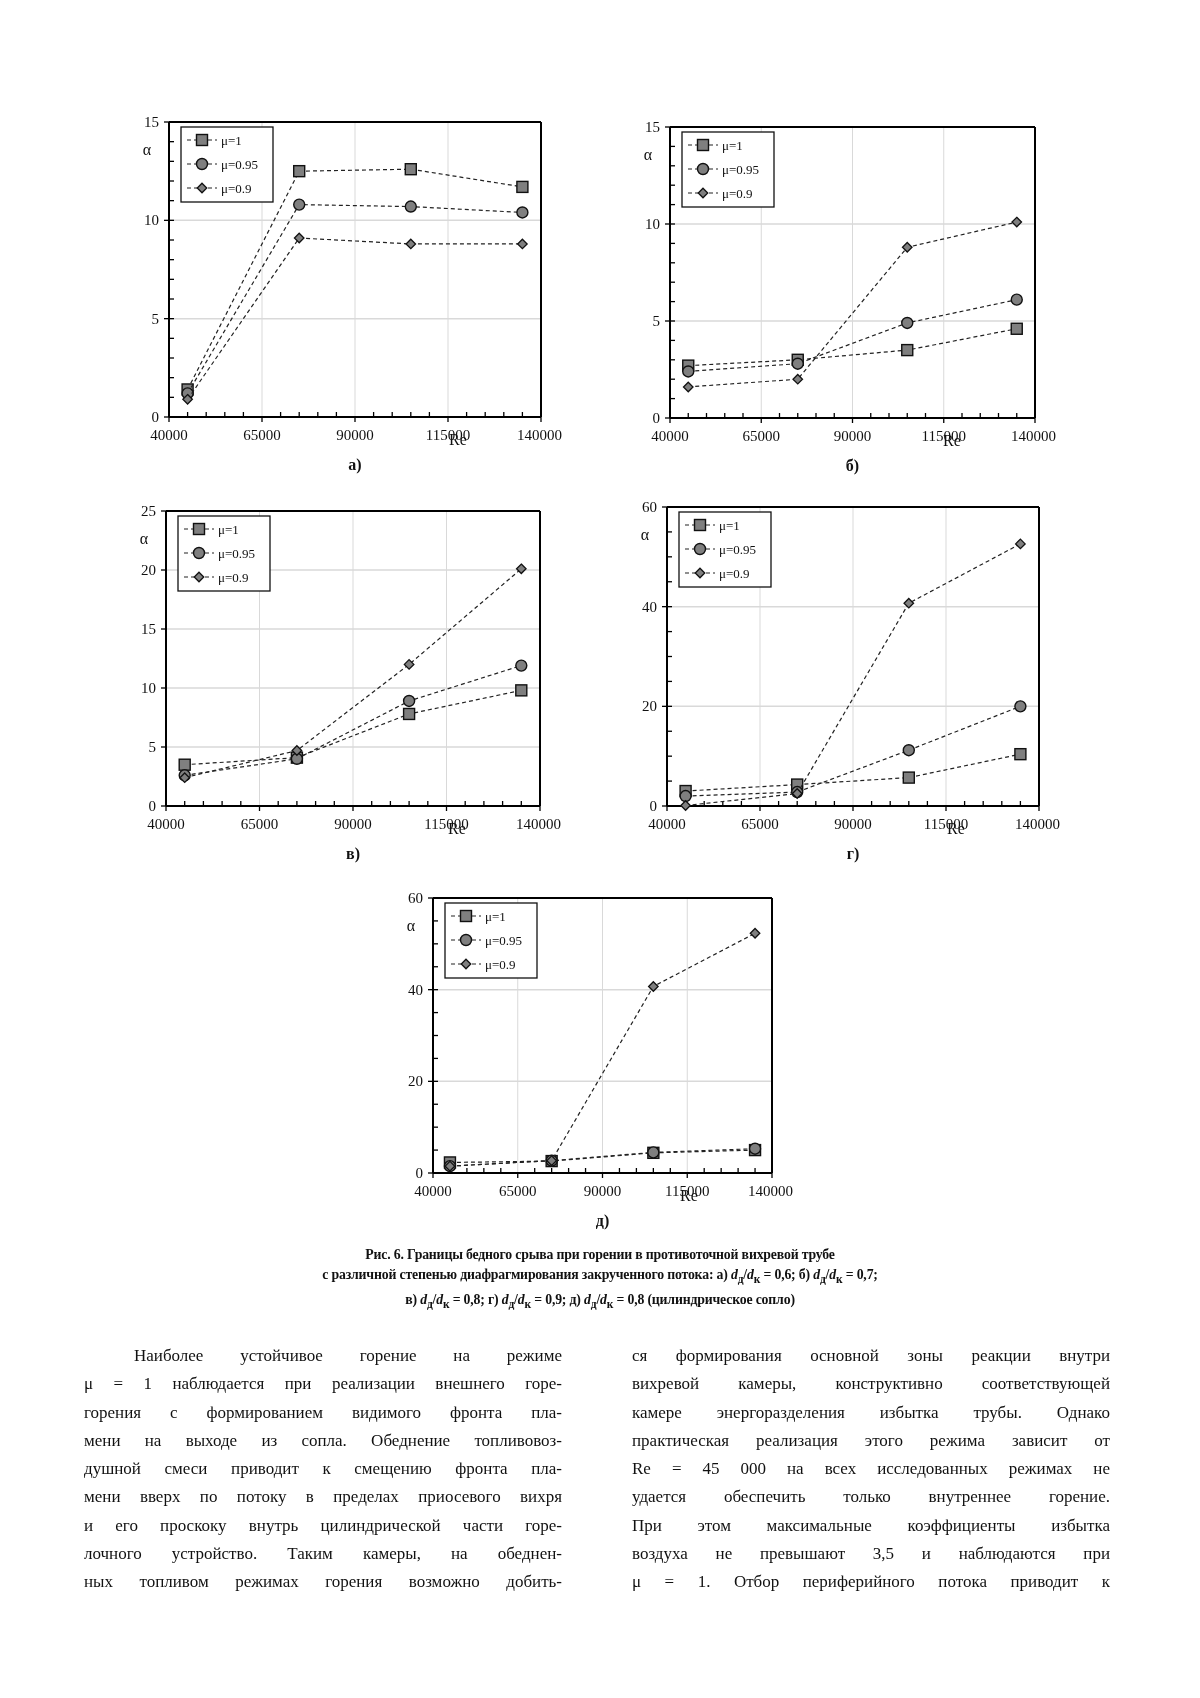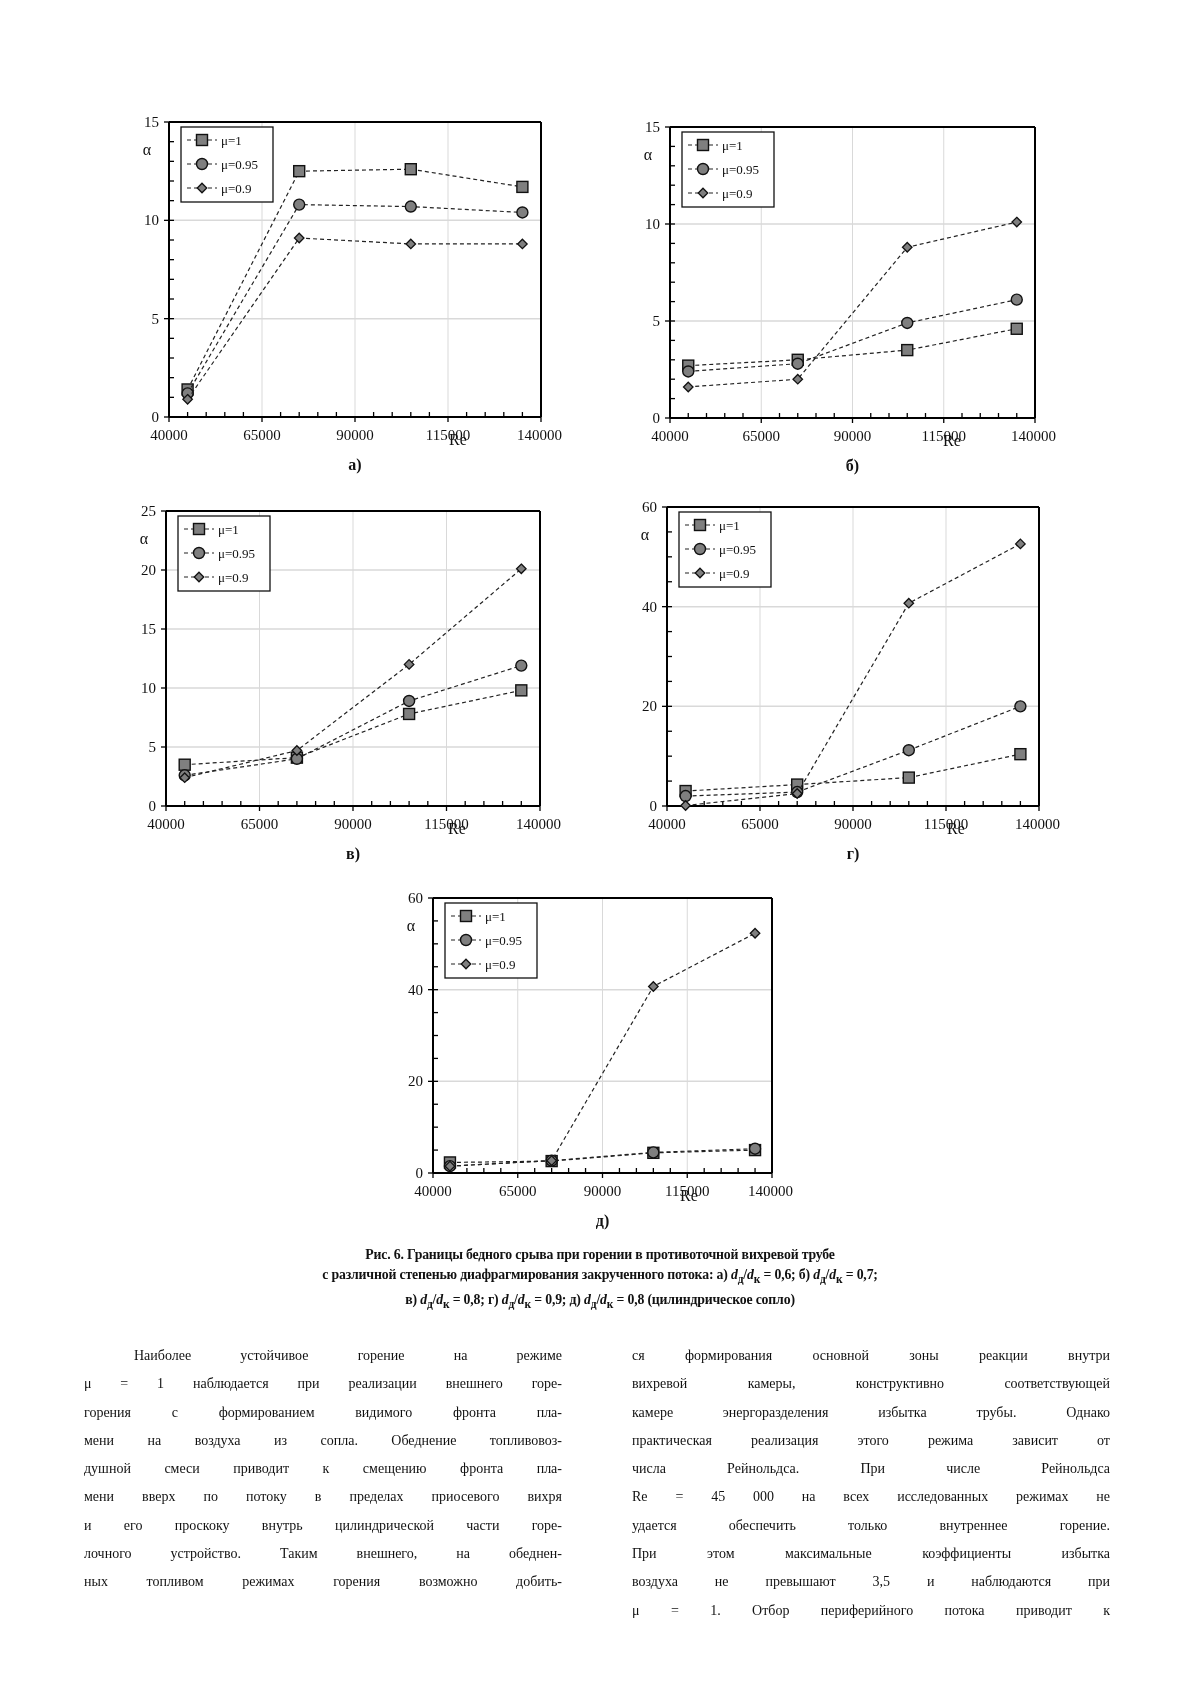--- a/index.html
+++ b/index.html
@@ -3,21 +3,21 @@
   <meta charset="utf-8">
   <style>
     html, body { margin: 0; padding: 0; background: #ffffff; }
     body { width: 1200px; height: 1698px; position: relative; overflow: hidden;
            font-family: "Liberation Serif", "DejaVu Serif", serif; color: #111; }
     #figures { position: absolute; left: 0; top: 0; width: 1200px; height: 1250px; }
     .caption { position: absolute; left: 100px; width: 1000px; top: 1244px; text-align: center;
                font-family: "Liberation Serif", serif; font-weight: bold; font-size: 15px; line-height: 20px;
                transform: scaleX(0.92); transform-origin: center top; letter-spacing: -0.2px; }
     .caption i { font-style: italic; }
-    .col { position: absolute; top: 1342px; width: 478px; font-size: 14px; line-height: 28.3px;
+    .col { position: absolute; top: 1342px; width: 478px; font-size: 17px; line-height: 28.3px;
            text-align: justify; font-family: "Liberation Serif", serif; }
     .col-left { left: 84px; }
     .col-right { left: 632px; }
     .col .line { display: block; text-align: justify; text-align-last: justify; white-space: nowrap; height: 28.3px; }
     .col .line.indent { padding-left: 50px; }
   </style>
 </head>
 <body>
 
 <svg id="figures" xmlns="http://www.w3.org/2000/svg" width="1200" height="1250" viewBox="0 0 1200 1250">
@@ -518,32 +518,31 @@
       <i>d</i><sub>д</sub>/<i>d</i><sub>к</sub>
       <span>= 0,8 (цилиндрическое сопло)</span>
     </span>
   </div>
 </div>
 
 <div class="col col-left">
   <span class="line indent">Наиболее устойчивое горение на режиме</span>
   <span class="line">μ = 1  наблюдается при реализации внешнего горе-</span>
   <span class="line">горения с формированием видимого фронта пла-</span>
-  <span class="line">мени на воздуха из сопла. Обеднение топливовоз-</span>
+  <span class="line">мени на выходе из сопла. Обеднение топливовоз-</span>
   <span class="line">душной смеси приводит к смещению фронта пла-</span>
   <span class="line">мени вверх по потоку в пределах приосевого вихря</span>
   <span class="line">и его проскоку внутрь цилиндрической части горе-</span>
-  <span class="line">лочного устройство. Таким внешнего, на обеднен-</span>
+  <span class="line">лочного устройство. Таким камеры, на обеднен-</span>
   <span class="line">ных топливом режимах горения возможно добить-</span>
 </div>
 
 <div class="col col-right">
   <span class="line">ся формирования основной зоны реакции внутри</span>
   <span class="line">вихревой камеры, конструктивно соответствующей</span>
   <span class="line">камере энергоразделения избытка трубы. Однако</span>
   <span class="line">практическая реализация этого режима зависит от</span>
-  <span class="line">числа    Рейнольдса.    При    числе    Рейнольдса</span>
   <span class="line">Re = 45 000  на  всех  исследованных  режимах  не</span>
   <span class="line">удается  обеспечить  только  внутреннее  горение.</span>
   <span class="line">При этом максимальные коэффициенты избытка</span>
   <span class="line">воздуха не превышают 3,5 и наблюдаются при</span>
   <span class="line">μ = 1.  Отбор  периферийного  потока  приводит  к</span>
 </div>
 
 </body></html>

